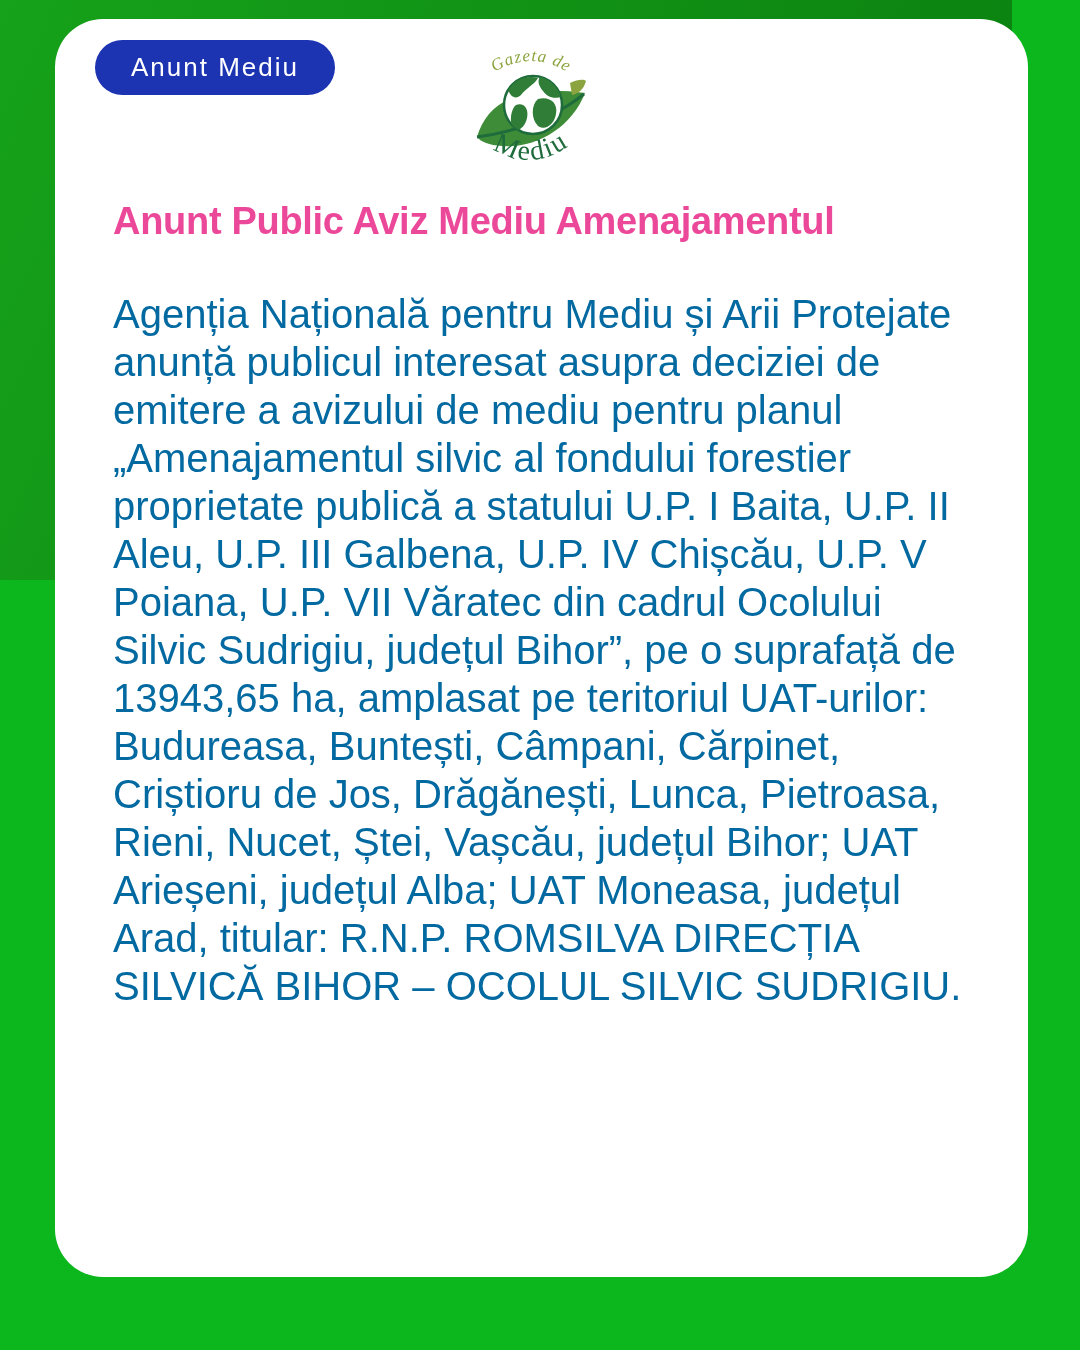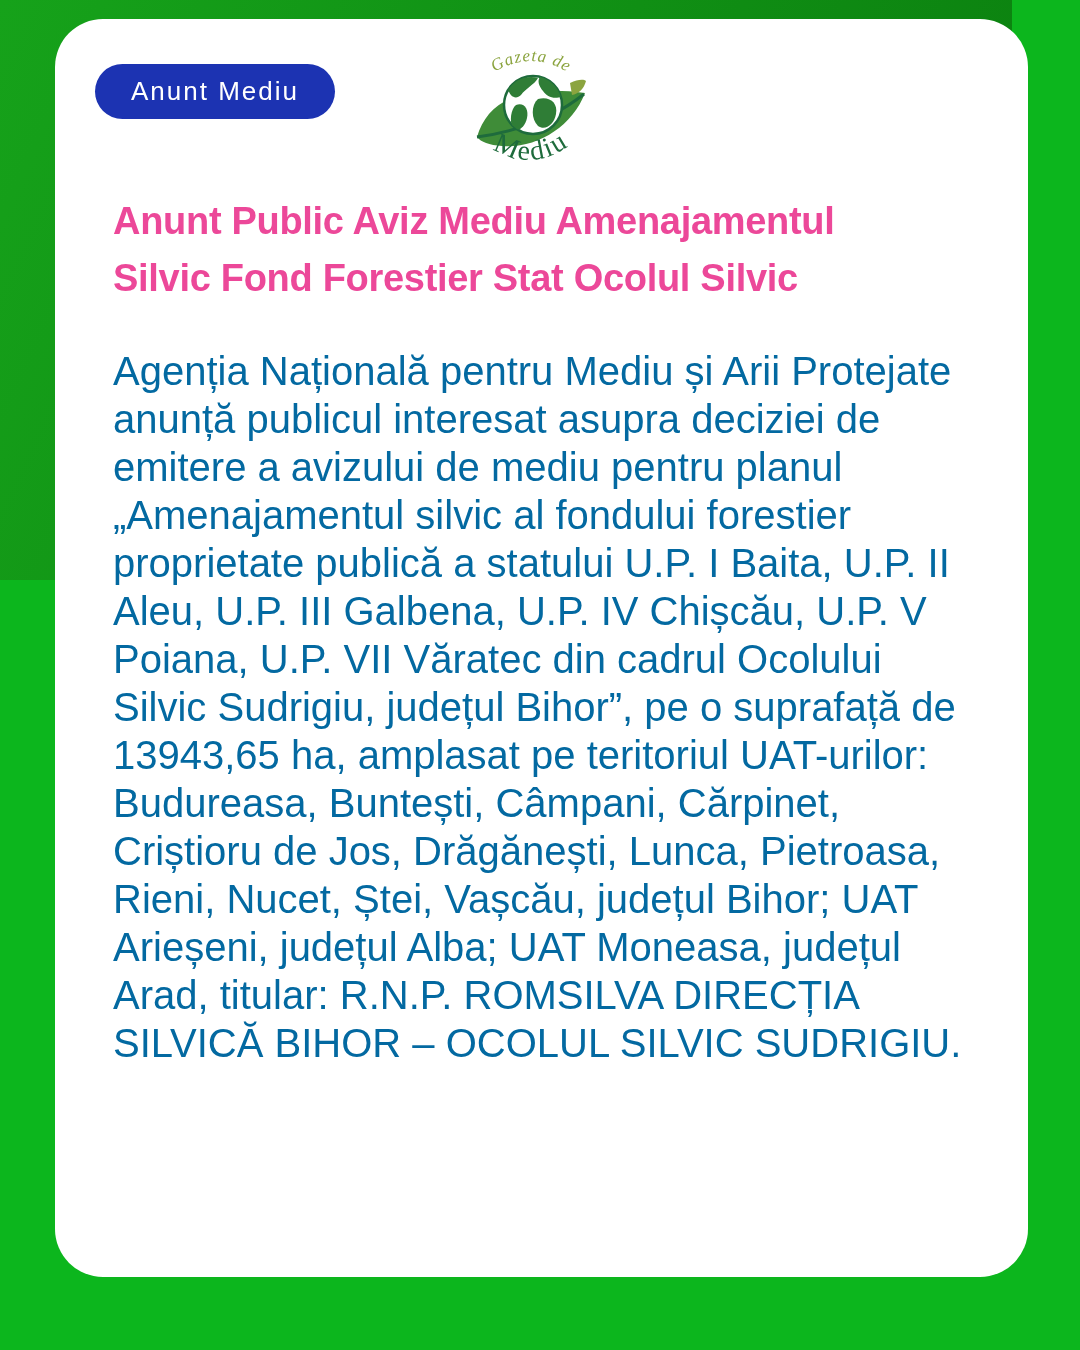--- a/index.html
+++ b/index.html
@@ -22,21 +22,21 @@
     position:absolute;
     left:55px; top:19px;
     width:973px; height:1258px;
     background:#ffffff;
     border-radius:48px;
     box-sizing:border-box;
     padding:174px 58px 0 58px;
   }
   .badge {
     position:absolute;
-    left:40px; top:45px;
+    left:40px; top:21px;
     height:55px;
     display:inline-flex;
     align-items:center;
     padding:0 36px;
     background:#1c33b2;
     border-radius:28px;
     color:#ffffff;
     font-size:26px;
     font-weight:500;
     letter-spacing:2px;
@@ -103,19 +103,18 @@
       <text font-size="17" font-style="italic" fill="#8ba43f" letter-spacing="1">
         <textPath href="#arcTop" startOffset="50%" text-anchor="middle">Gazeta de</textPath>
       </text>
       <text font-size="28" fill="#1e6b3c" letter-spacing="2">
         <textPath href="#arcBottom" startOffset="50%" text-anchor="middle">Mediu</textPath>
       </text>
     </svg>
 
     <h1 class="heading" style="margin:0;">
       <div>Anunt Public Aviz Mediu Amenajamentul</div>
-      <div>Silvic Fond Forestier Stat Ocolul Silvic</div>
     </h1>
 
     <p class="body-text">Agenția Națională pentru Mediu și Arii Protejate anunță publicul interesat asupra deciziei de emitere a avizului de mediu pentru planul „Amenajamentul silvic al fondului forestier proprietate publică a statului U.P. I Baita, U.P. II Aleu, U.P. III Galbena, U.P. IV Chișcău, U.P. V Poiana, U.P. VII Văratec din cadrul Ocolului Silvic Sudrigiu, județul Bihor”, pe o suprafață de 13943,65 ha, amplasat pe teritoriul UAT-urilor: Budureasa, Buntești, Câmpani, Cărpinet, Criștioru de Jos, Drăgănești, Lunca, Pietroasa, Rieni, Nucet, Ștei, Vașcău, județul Bihor; UAT Arieșeni, județul Alba; UAT Moneasa, județul Arad, titular: R.N.P. ROMSILVA DIRECȚIA SILVICĂ BIHOR – OCOLUL SILVIC SUDRIGIU.</p>
 
   </div>
 </div>
 
 </body></html>

